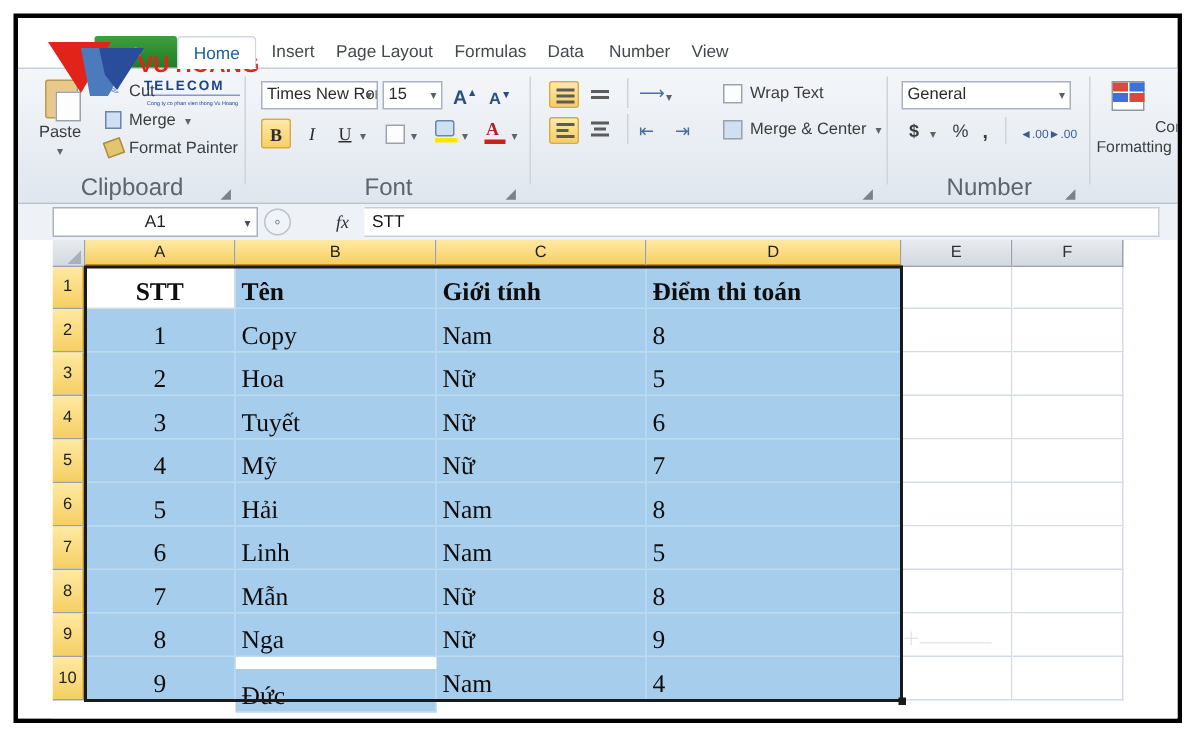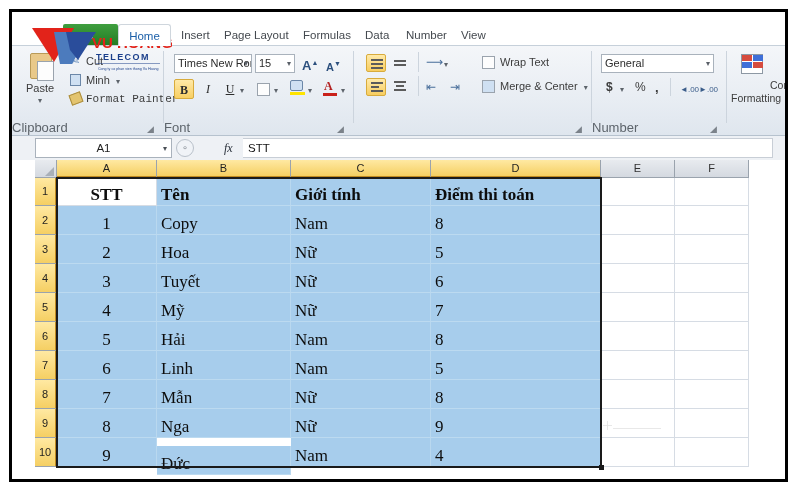--- a/index.html
+++ b/index.html
@@ -75,21 +75,22 @@
   }
   .grp { position: absolute; top: 0; height: 91px; }
   .grp-sep {
     position: absolute; top: 5px;
     width: 1px; height: 72px;
     background: #ccd4dd;
   }
   .grp-label {
     position: absolute; bottom: 2px;
     width: 100%;
-    font-size: 13px;
+    text-align: center;
+    font-size: 16px;
     color: #5d646b;
   }
   .grp-dlg {
     position: absolute; bottom: 3px;
     width: 9px; height: 9px;
     font-size: 9px; color: #7b828a;
     line-height: 9px;
   }
 
   
@@ -392,25 +393,25 @@
         <span id="paste-caret">▾</span>
       </div>
 
       <div class="chip" style="left:58px;top:8px;">
         <span class="ic" style="left:0;top:0;color:#3f6fa8;font-size:11px;">✄</span>
         <span style="margin-left:16px;">Cut</span>
       </div>
 
       <div class="chip" style="left:58px;top:27px;">
         <span class="ic" style="left:0;top:1px;width:11px;height:12px;background:#cfe0f2;border:1px solid #6b87a8;"></span>
-        <span style="margin-left:16px;">Minh</span>
+        <span style="margin-left:16px;">Merge</span>
         <span style="margin-left:3px;font-size:8px;color:#5d646b;">▾</span>
       </div>
 
-      <div class="chip" style="left:58px;top:46px;font-family:Liberation Mono, monospace;">
+      <div class="chip" style="left:58px;top:46px;">
         <span class="ic" style="left:0;top:1px;width:12px;height:11px;background:#e3c46f;border:1px solid #a98c3f;transform:rotate(-20deg);"></span>
         <span style="margin-left:16px;">Format Painter</span>
       </div>
 
       <div class="grp-label">Clipboard</div>
       <div class="grp-dlg" style="right:8px;">◢</div>
       <div class="grp-sep" style="right:0;"></div>
     </div>
 
     <div class="grp" style="left:152px;width:190px;">

